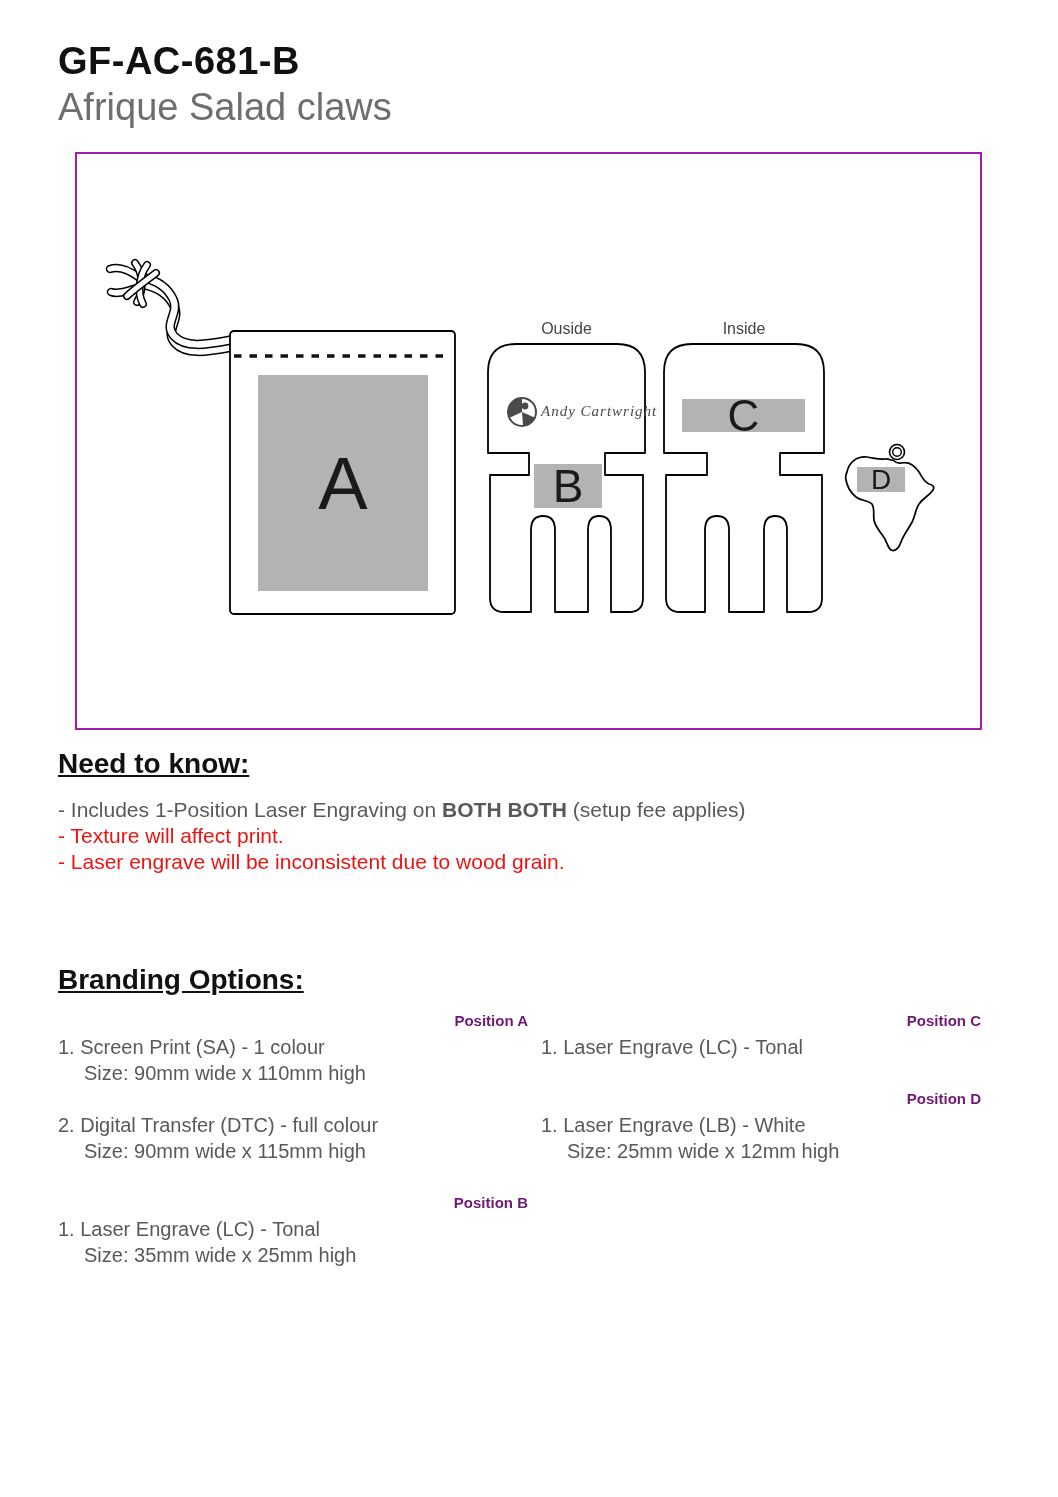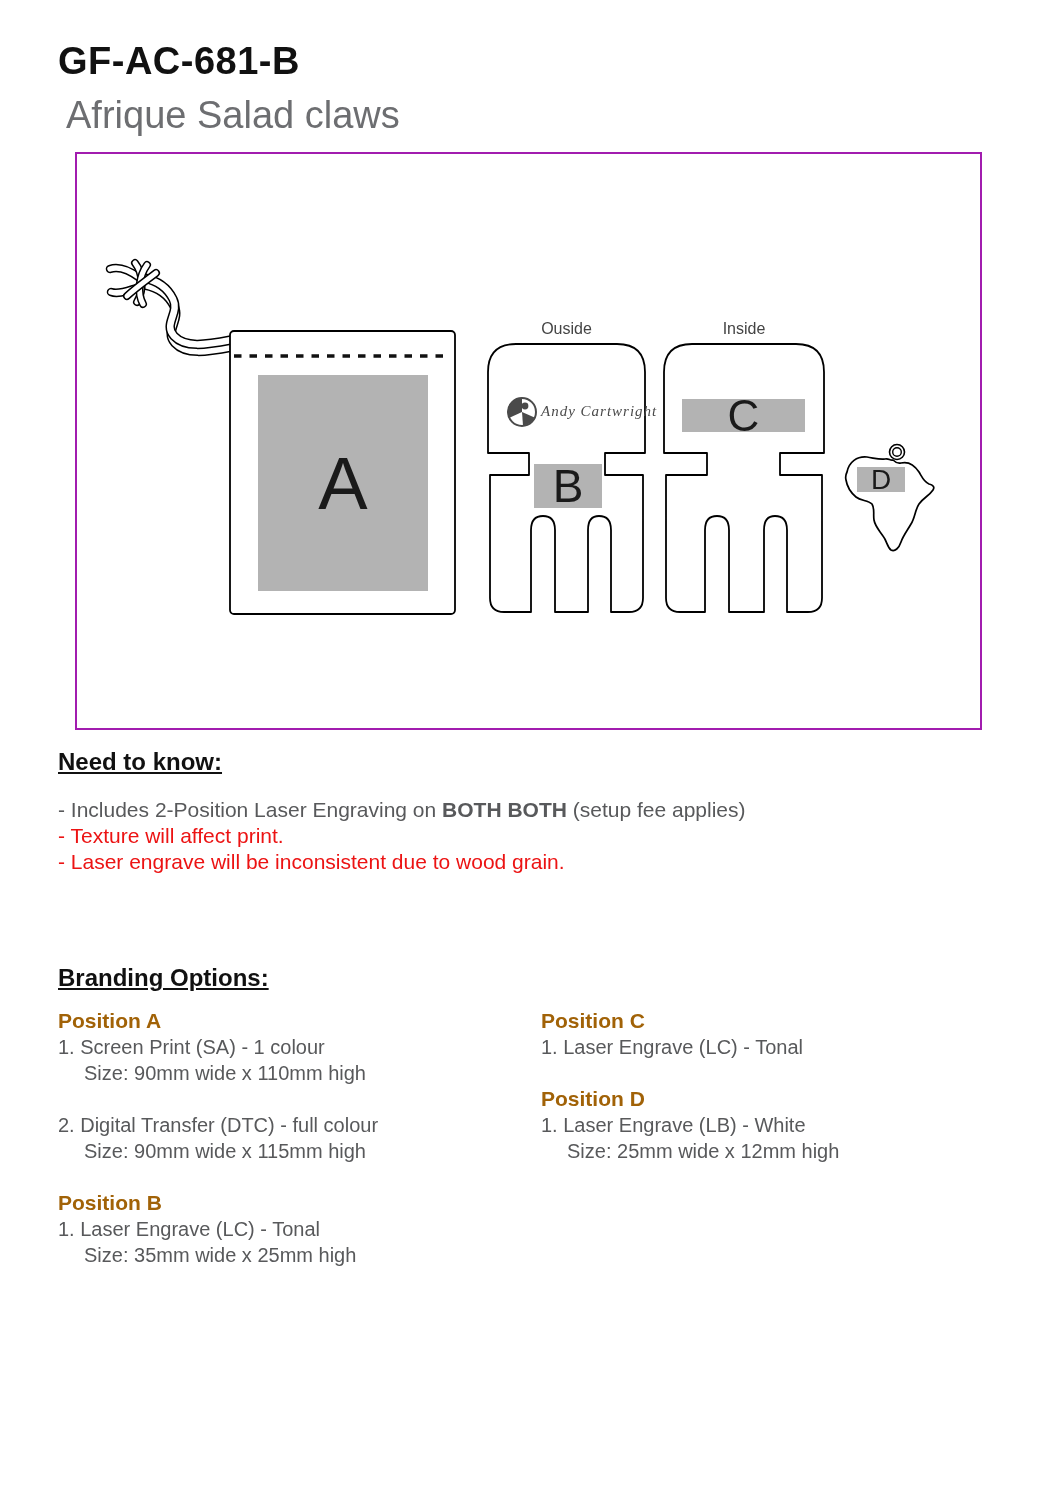--- a/index.html
+++ b/index.html
@@ -5,51 +5,51 @@
   html,body{margin:0;padding:0;background:#ffffff;}
   .page{
     position:relative;width:1058px;height:1497px;background:#ffffff;
     font-family:"Liberation Sans",sans-serif;overflow:hidden;
   }
   .title-code{
     position:absolute;left:58px;top:40px;margin:0;
     font-size:38px;font-weight:bold;color:#111111;letter-spacing:.5px;
   }
   .title-name{
-    position:absolute;left:58px;top:86px;margin:8px;
+    position:absolute;left:58px;top:86px;margin:0;
     font-size:38px;font-weight:normal;color:#6d6e71;
   }
   .frame{
     position:absolute;left:75px;top:152px;width:903px;height:574px;
     border:2px solid #a21caf;background:#ffffff;
   }
   .frame svg{position:absolute;left:0;top:0;}
   .ph-label{
     position:absolute;text-align:center;font-size:16px;color:#444444;
   }
   .zone{
     position:absolute;background:#b3b3b3;display:flex;
     align-items:center;justify-content:center;color:#1a1a1a;
   }
   .logo-text{
     position:absolute;font-family:"Liberation Serif",serif;font-style:italic;
     font-size:15px;color:#4a4a4a;white-space:nowrap;letter-spacing:1px;text-align:center;
   }
   .sec-heading{
-    position:absolute;left:58px;margin:0;font-size:24px;font-weight:bold;
+    position:absolute;left:58px;margin:0;font-size:28px;font-weight:bold;
     color:#111111;text-decoration:underline;
   }
   .ntk-list{position:absolute;left:58px;top:797px;font-size:21px;line-height:26px;}
   .ntk-gray{color:#58595b;}
   .ntk-red{color:#ec1313;}
   .ntk-list strong{font-weight:bold;}
   .col{position:absolute;top:1008px;font-size:20px;line-height:26px;color:#58595b;}
   .col-left{left:58px;width:470px;}
   .col-right{left:541px;width:440px;}
-  .pos-heading{font-size:21px;font-weight:bold;color:#a16207;line-height:26px;}
+  .pos-heading{font-size:15px;font-weight:bold;color:#701a75;line-height:26px;text-align:right;}
   .size-line{padding-left:26px;}
   .spacer{height:26px;}
 </style>
 </head>
 <body>
 
 <div class="page">
 
   <h1 class="title-code">GF-AC-681-B</h1>
   <h2 class="title-name">Afrique Salad claws</h2>
@@ -105,21 +105,21 @@
 
     <div class="zone" style="left:181px;top:221px;width:170px;height:216px;font-size:74px;">A</div>
     <div class="zone" style="left:457px;top:310px;width:68px;height:44px;font-size:46px;">B</div>
     <div class="zone" style="left:605px;top:245px;width:123px;height:33px;font-size:44px;">C</div>
     <div class="zone" style="left:780px;top:313px;width:48px;height:25px;font-size:28px;">D</div>
   </div>
 
   <h3 class="sec-heading" style="top:748px;">Need to know:</h3>
 
   <div class="ntk-list">
-    <div class="ntk-gray"><span>- Includes 2-Position Laser Engraving on </span><strong>BOTH BOTH</strong><span> (setup fee applies)</span></div>
+    <div class="ntk-gray"><span>- Includes 1-Position Laser Engraving on </span><strong>BOTH BOTH</strong><span> (setup fee applies)</span></div>
     <div class="ntk-red">- Texture will affect print.</div>
     <div class="ntk-red">- Laser engrave will be inconsistent due to wood grain.</div>
   </div>
 
   <h3 class="sec-heading" style="top:948px;margin-top:16px;">Branding Options:</h3>
 
   <div class="col col-left">
     <div class="pos-heading">Position A</div>
     <div>1. Screen Print (SA) - 1 colour</div>
     <div class="size-line">Size: 90mm wide x 110mm high</div>

